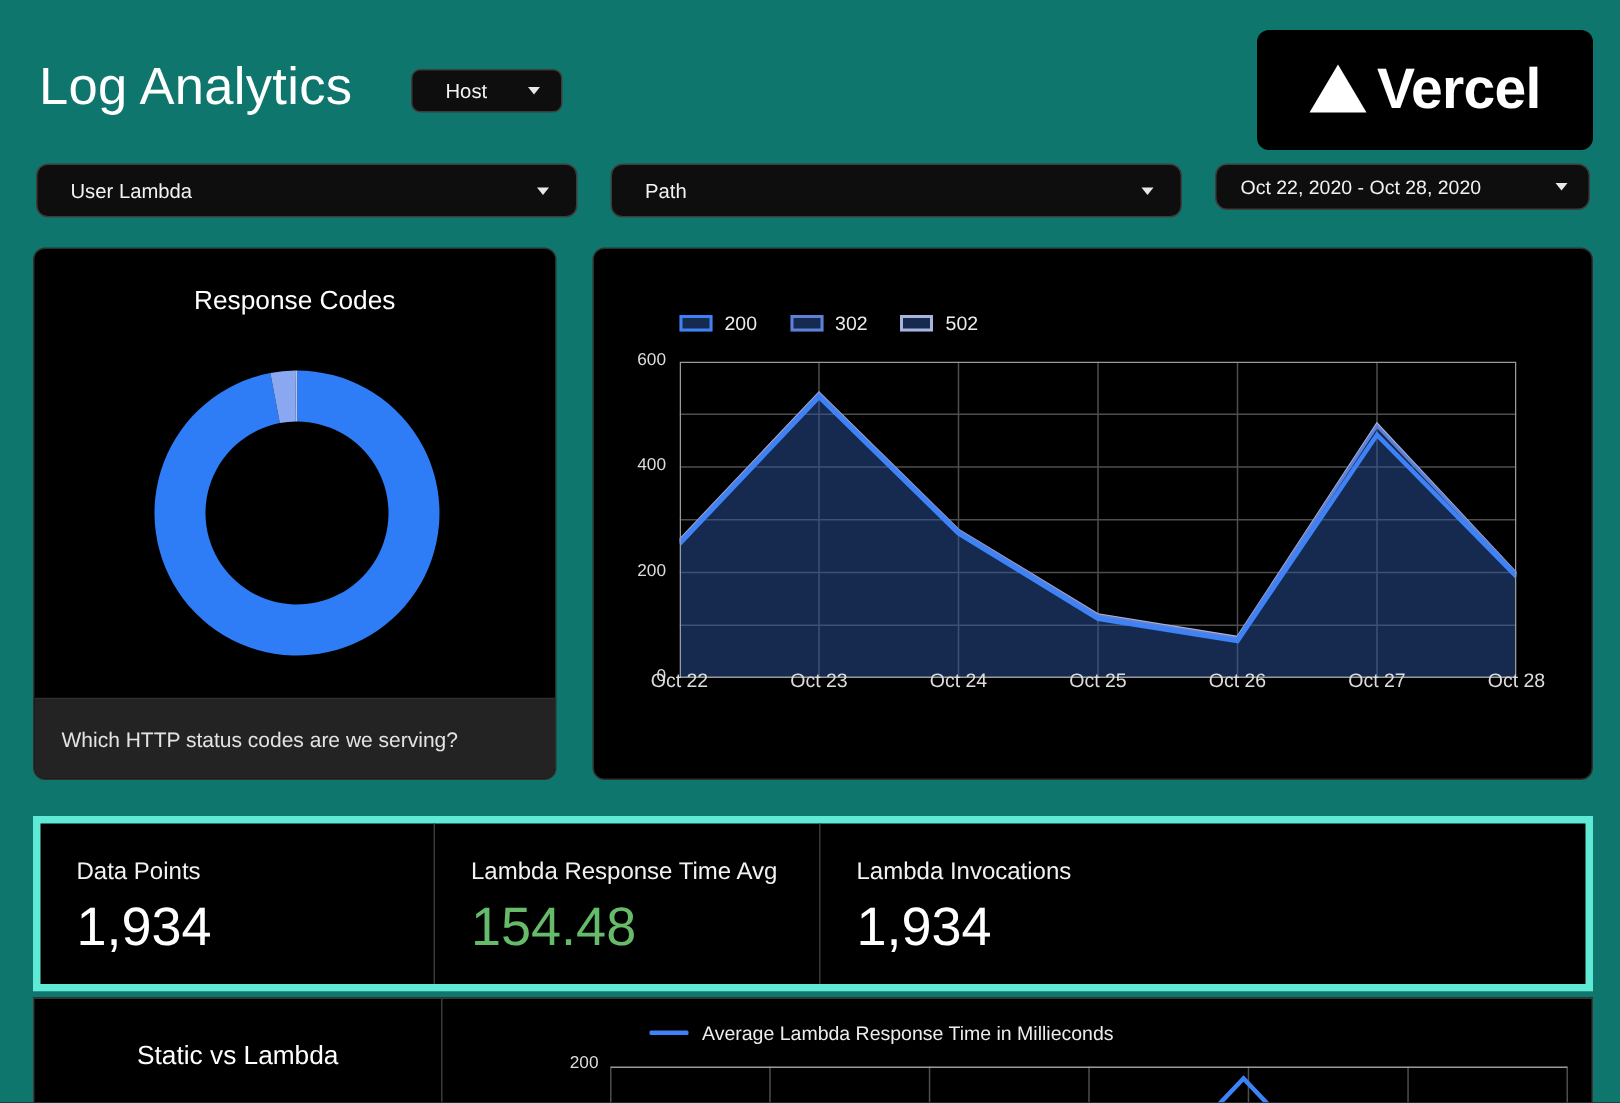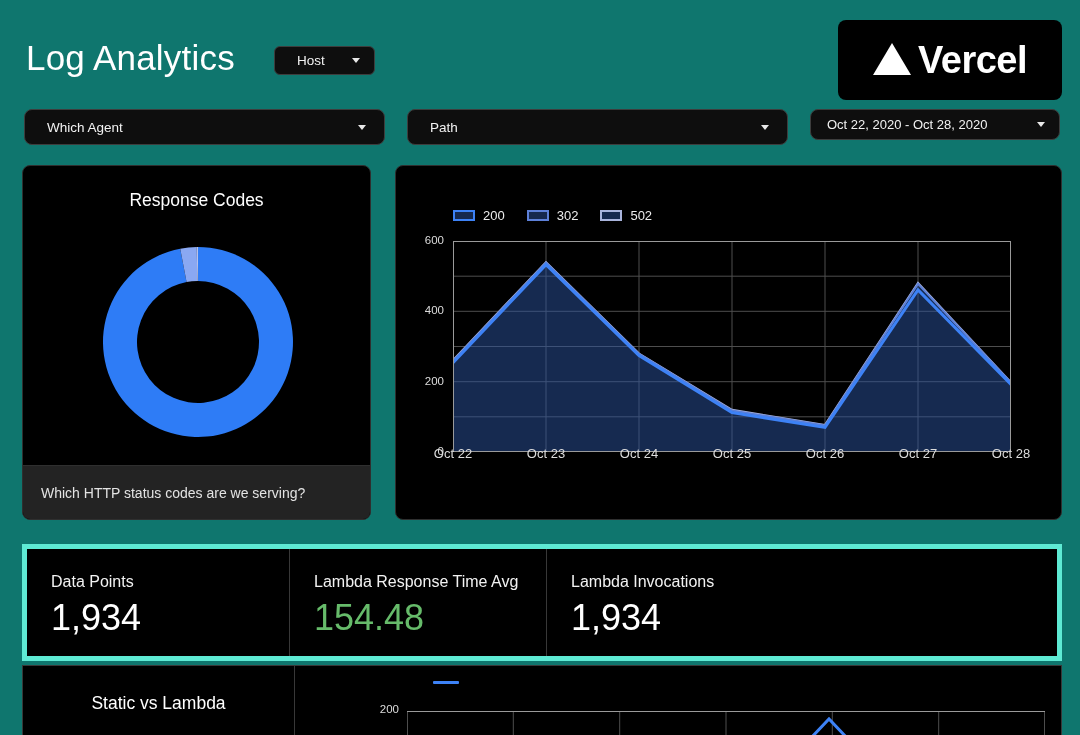--- a/index.html
+++ b/index.html
@@ -71,21 +71,21 @@
     <span class="lbl">Host</span>
     <span class="caret"></span>
   </div>
 
   <div class="vercel-logo">
     <span class="vercel-tri"></span>
     <span class="vercel-word">Vercel</span>
   </div>
 
   <div class="dd dd-ua">
-    <span class="lbl">Which Agent</span>
+    <span class="lbl">User Lambda</span>
     <span class="caret"></span>
   </div>
   <div class="dd dd-path">
     <span class="lbl">Path</span>
     <span class="caret"></span>
   </div>
   <div class="dd dd-date">
     <span class="lbl">Oct 22, 2020 - Oct 28, 2020</span>
     <span class="caret"></span>
   </div>
@@ -165,20 +165,21 @@
       <div class="stat-value" style="color: rgb(255, 255, 255);">1,934</div>
     </div>
   </div>
 
   <div class="bottom-panel">
     <div class="bottom-left">
       <div class="bottom-title">Static vs Lambda</div>
     </div>
     <div class="bottom-legend">
       <span class="dash"></span>
+      <span class="t">Average Lambda Response Time in Millieconds</span>
     </div>
     <div class="bottom-ytick">200</div>
     <svg id="bottom-plot" width="638" height="27">
         <line x1="0.0" y1="1" x2="0.0" y2="27" stroke="#9a9a9a" stroke-width="1"></line>
         <line x1="106.3" y1="1" x2="106.3" y2="27" stroke="#4e4e4e" stroke-width="1"></line>
         <line x1="212.7" y1="1" x2="212.7" y2="27" stroke="#4e4e4e" stroke-width="1"></line>
         <line x1="319.0" y1="1" x2="319.0" y2="27" stroke="#4e4e4e" stroke-width="1"></line>
         <line x1="425.3" y1="1" x2="425.3" y2="27" stroke="#4e4e4e" stroke-width="1"></line>
         <line x1="531.7" y1="1" x2="531.7" y2="27" stroke="#4e4e4e" stroke-width="1"></line>
         <line x1="638.0" y1="1" x2="638.0" y2="27" stroke="#9a9a9a" stroke-width="1"></line>

